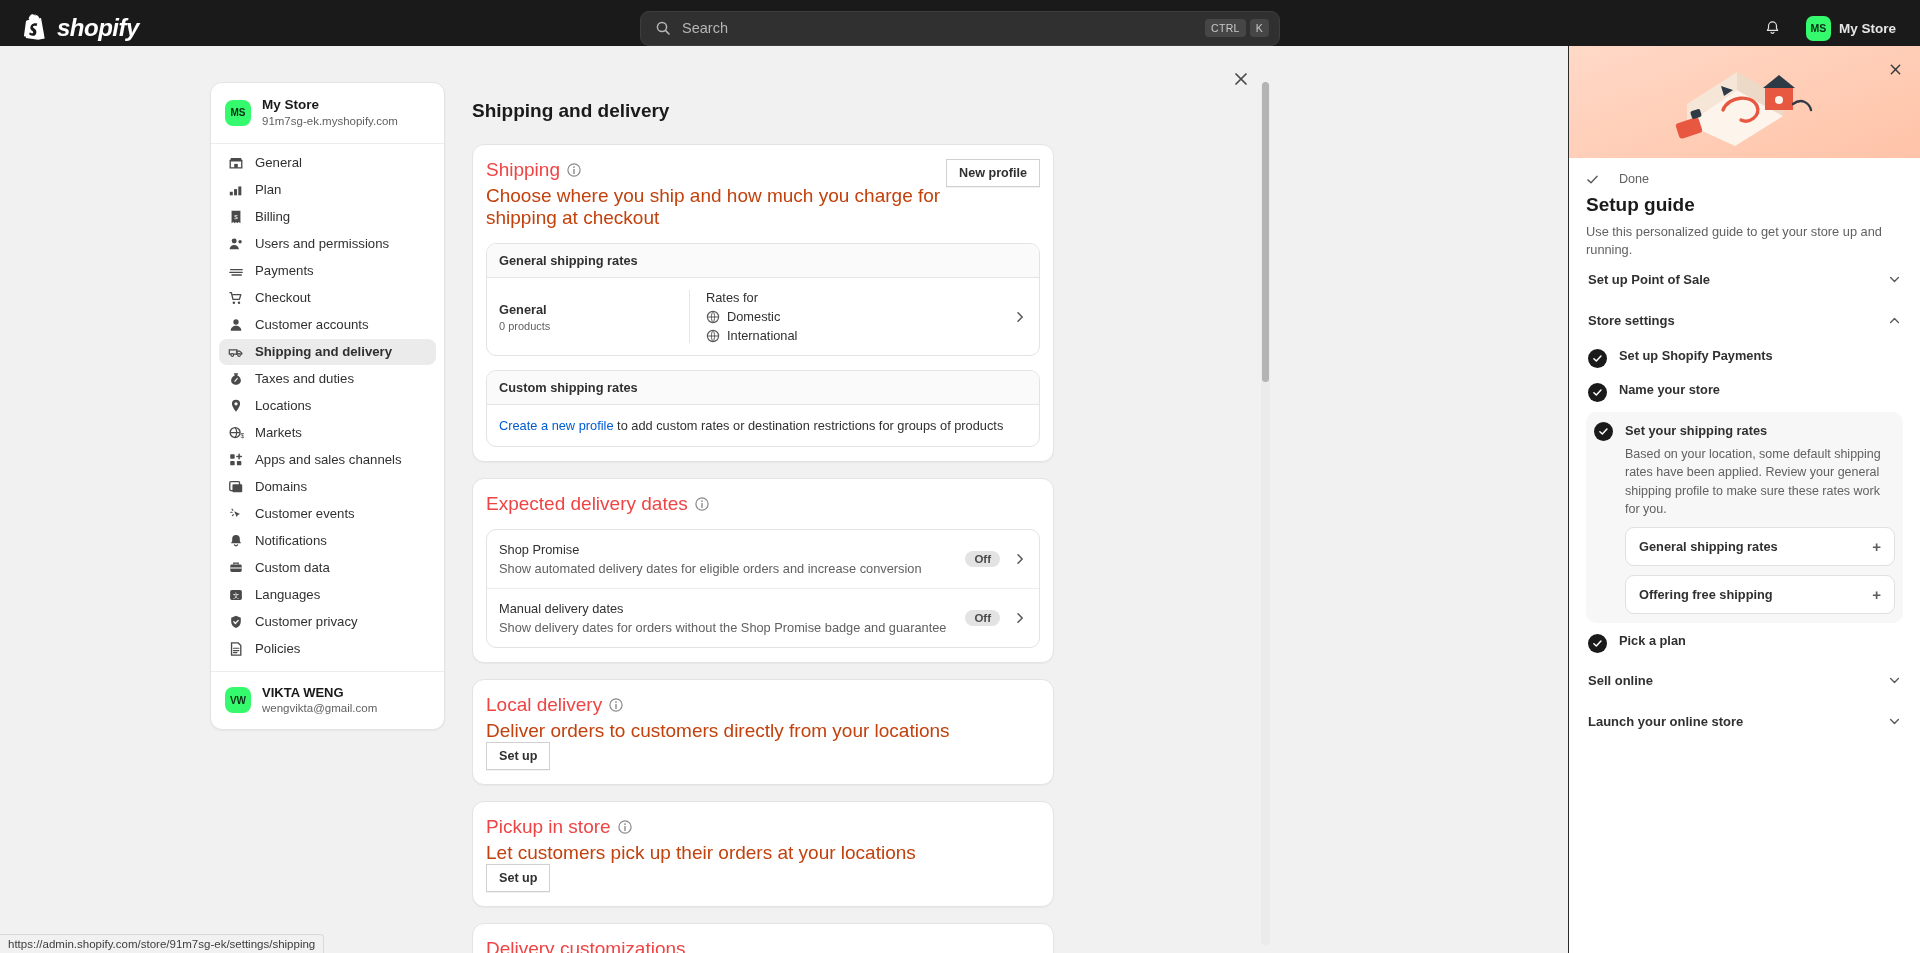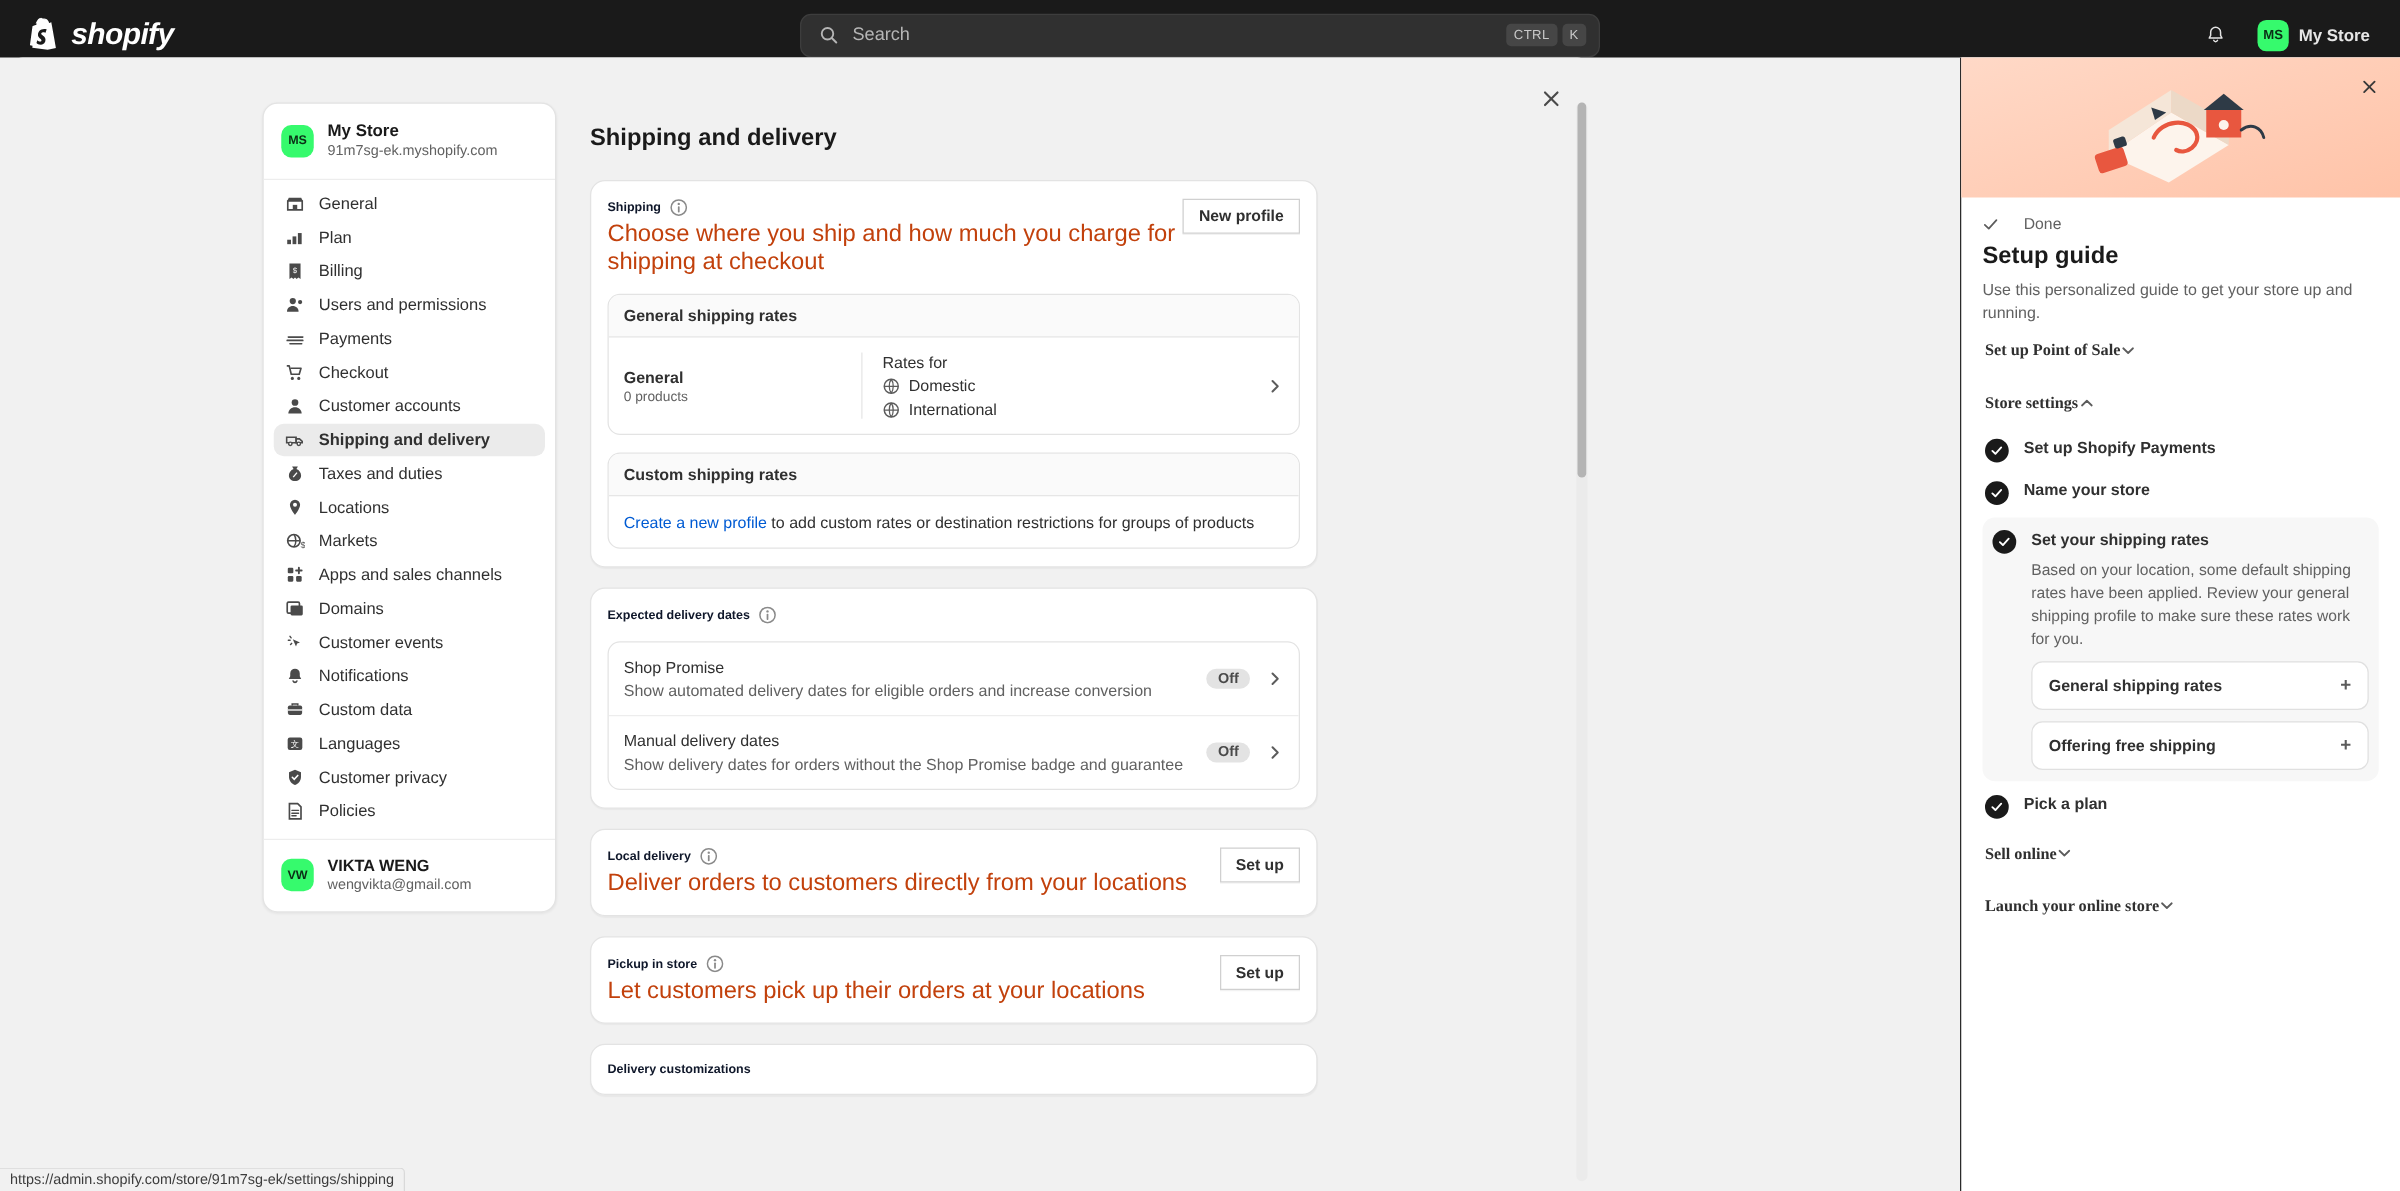--- a/index.html
+++ b/index.html
@@ -109,21 +109,21 @@
     overflow: hidden;
   }
   .page-title { font-size: 19px; font-weight: 700; color: #1a1a1a; margin: 18px 0 22px 9px; }
   .card {
     background: #fff; border: 1px solid #e3e3e3; border-radius: 12px;
     box-shadow: 0 1px 1px rgba(0,0,0,.04); margin: 0 9px 16px;
     padding: 14px 13px;
   }
   .card-head { display: flex; align-items: flex-start; justify-content: space-between; }
   .card-title-row { display: flex; align-items: center; gap: 7px; }
-  .card-title { font-size: 10px; font-weight: 700; color: #0f172a; }
+  .card-title { font-size: 19px; font-weight: 400; color: #ef4444; }
   .card-sub { font-size: 19px; color: #c2410c; margin-top: 4px; }
   .info-ico { width: 14px; height: 14px; flex: 0 0 14px; }
   .btn {
     background: #fff; border: 1px solid #d0d0d0; border-radius: 0;
     font-size: 12.6px; font-weight: 600; color: #303030; padding: 6px 12px;
     box-shadow: 0 1px 0 rgba(0,0,0,.05); white-space: nowrap;
     font-family: "Liberation Sans", sans-serif;
   }
   .subcard { border: 1px solid #e3e3e3; border-radius: 10px; margin-top: 14px; overflow: hidden; }
   .subcard-head {
@@ -143,21 +143,21 @@
   .link { color: #005bd3; text-decoration: none; }
   .opt-row { display: flex; align-items: center; padding: 12px 12px; border-bottom: 1px solid #ededed; }
   .opt-row:last-child { border-bottom: 0; }
   .opt-left { flex: 1; }
   .opt-title { font-size: 12.8px; color: #303030; }
   .opt-desc { font-size: 12.8px; color: #616161; margin-top: 4px; }
   .badge-off {
     background: #e3e3e3; color: #4a4a4a; font-size: 11.5px; font-weight: 600;
     padding: 2px 9px; border-radius: 8px; margin-right: 13px;
   }
-  .simple-card { display: flex; align-items: flex-start; justify-content: space-between; }
+  .simple-card { display: flex; align-items: flex-start; justify-content: space-between; flex-direction: column; }
 
   
   .modal-scroll {
     position: absolute; right: 2px; top: 36px; width: 9px; bottom: 8px;
     background: #ebebeb; border-radius: 5px;
   }
   .modal-scroll-thumb {
     position: absolute; top: 0; left: 1px; width: 7px; height: 300px;
     background: #b4b4b4; border-radius: 5px;
   }
@@ -174,22 +174,22 @@
   .guide-close {
     position: absolute; top: 11px; right: 13px; width: 24px; height: 24px;
     display: flex; align-items: center; justify-content: center; border-radius: 7px;
   }
   .guide-inner { padding: 14px 17px 0; }
   .done-row { display: flex; align-items: center; gap: 20px; }
   .done-label { font-size: 12.6px; color: #616161; }
   .guide-title { font-size: 19px; font-weight: 700; color: #1a1a1a; margin-top: 8px; }
   .guide-desc { font-size: 12.8px; color: #616161; margin-top: 7px; line-height: 1.42; }
   .guide-section {
-    display: flex; align-items: center; justify-content: flex-start;
-    padding: 13px 2px; font-size: 13px; font-weight: 700; color: #303030; font-family: Liberation Serif, serif;
+    display: flex; align-items: center; justify-content: space-between;
+    padding: 13px 2px; font-size: 13px; font-weight: 700; color: #303030;
   }
   .chev { width: 13px; height: 13px; }
   .task-row { display: flex; align-items: flex-start; gap: 12px; padding: 7px 2px; }
   .check-circle {
     width: 19px; height: 19px; border-radius: 50%; background: #1a1a1a;
     display: flex; align-items: center; justify-content: center; flex: 0 0 19px; margin-top: 1px;
   }
   .task-label { font-size: 12.8px; font-weight: 600; color: #303030; }
   .task-active { background: #f7f7f7; border-radius: 10px; padding: 9px 8px; margin: 3px 0; }
   .task-body { font-size: 12.5px; color: #616161; line-height: 1.45; margin-top: 6px; }

